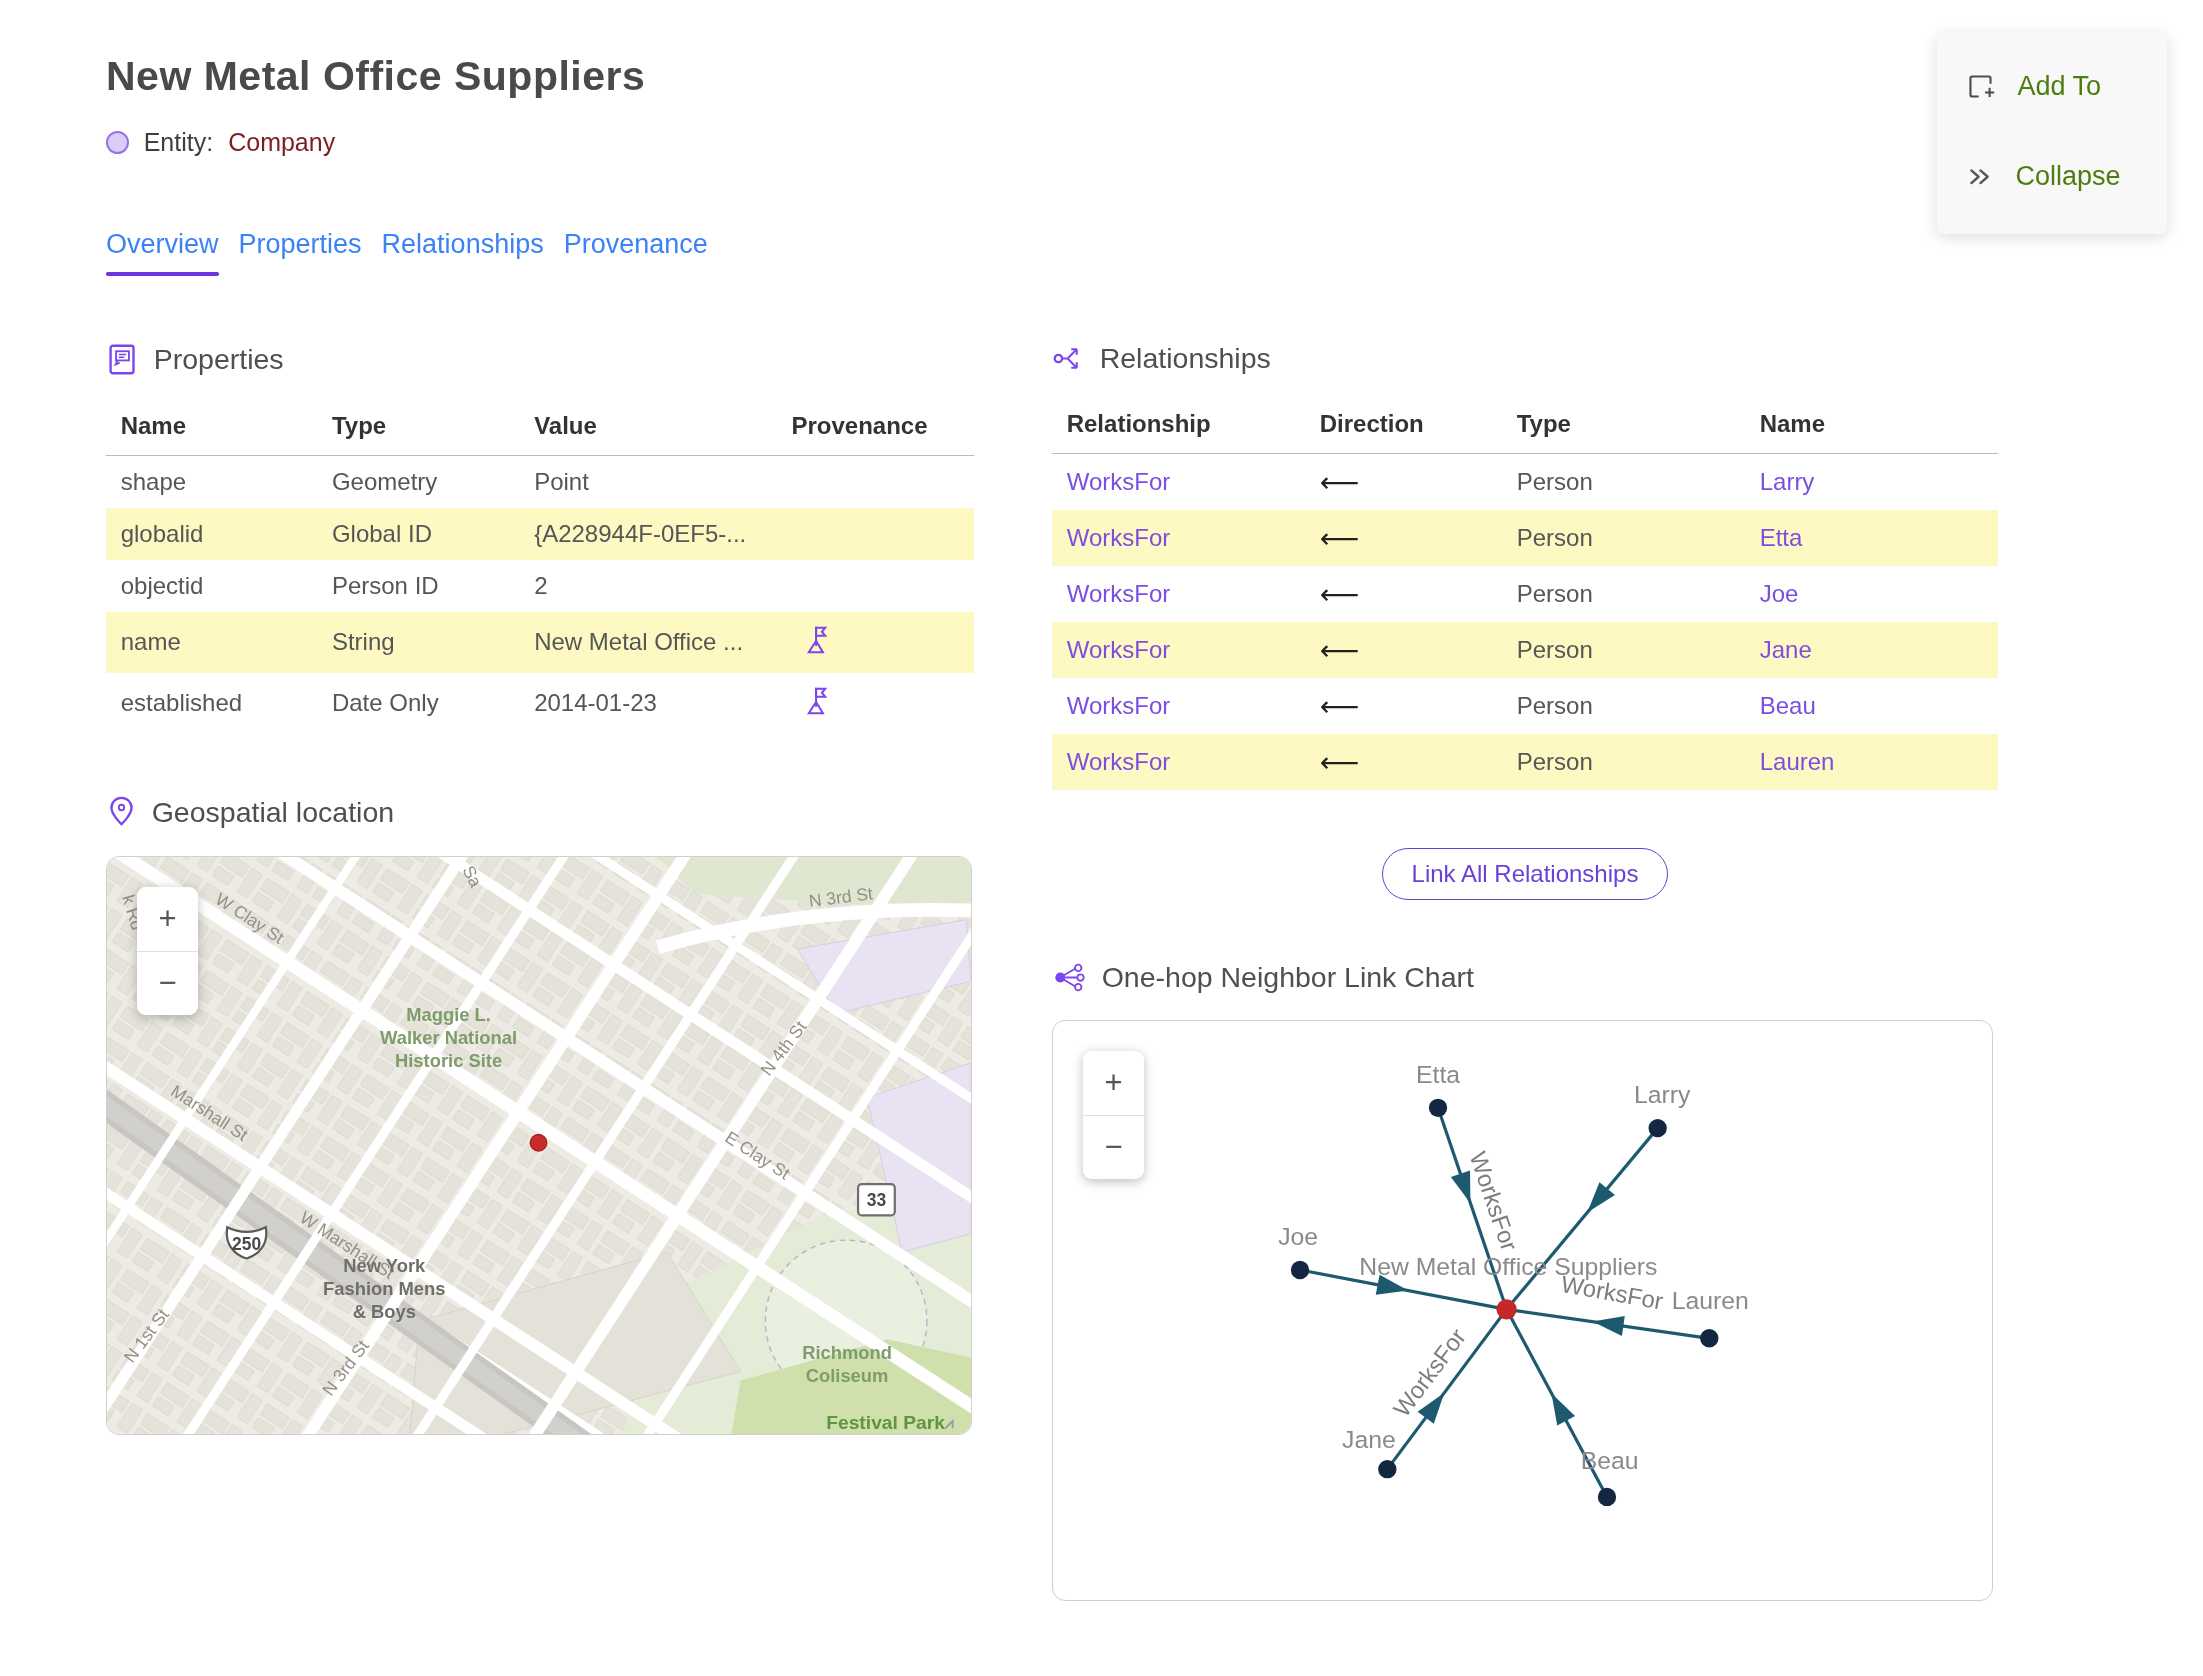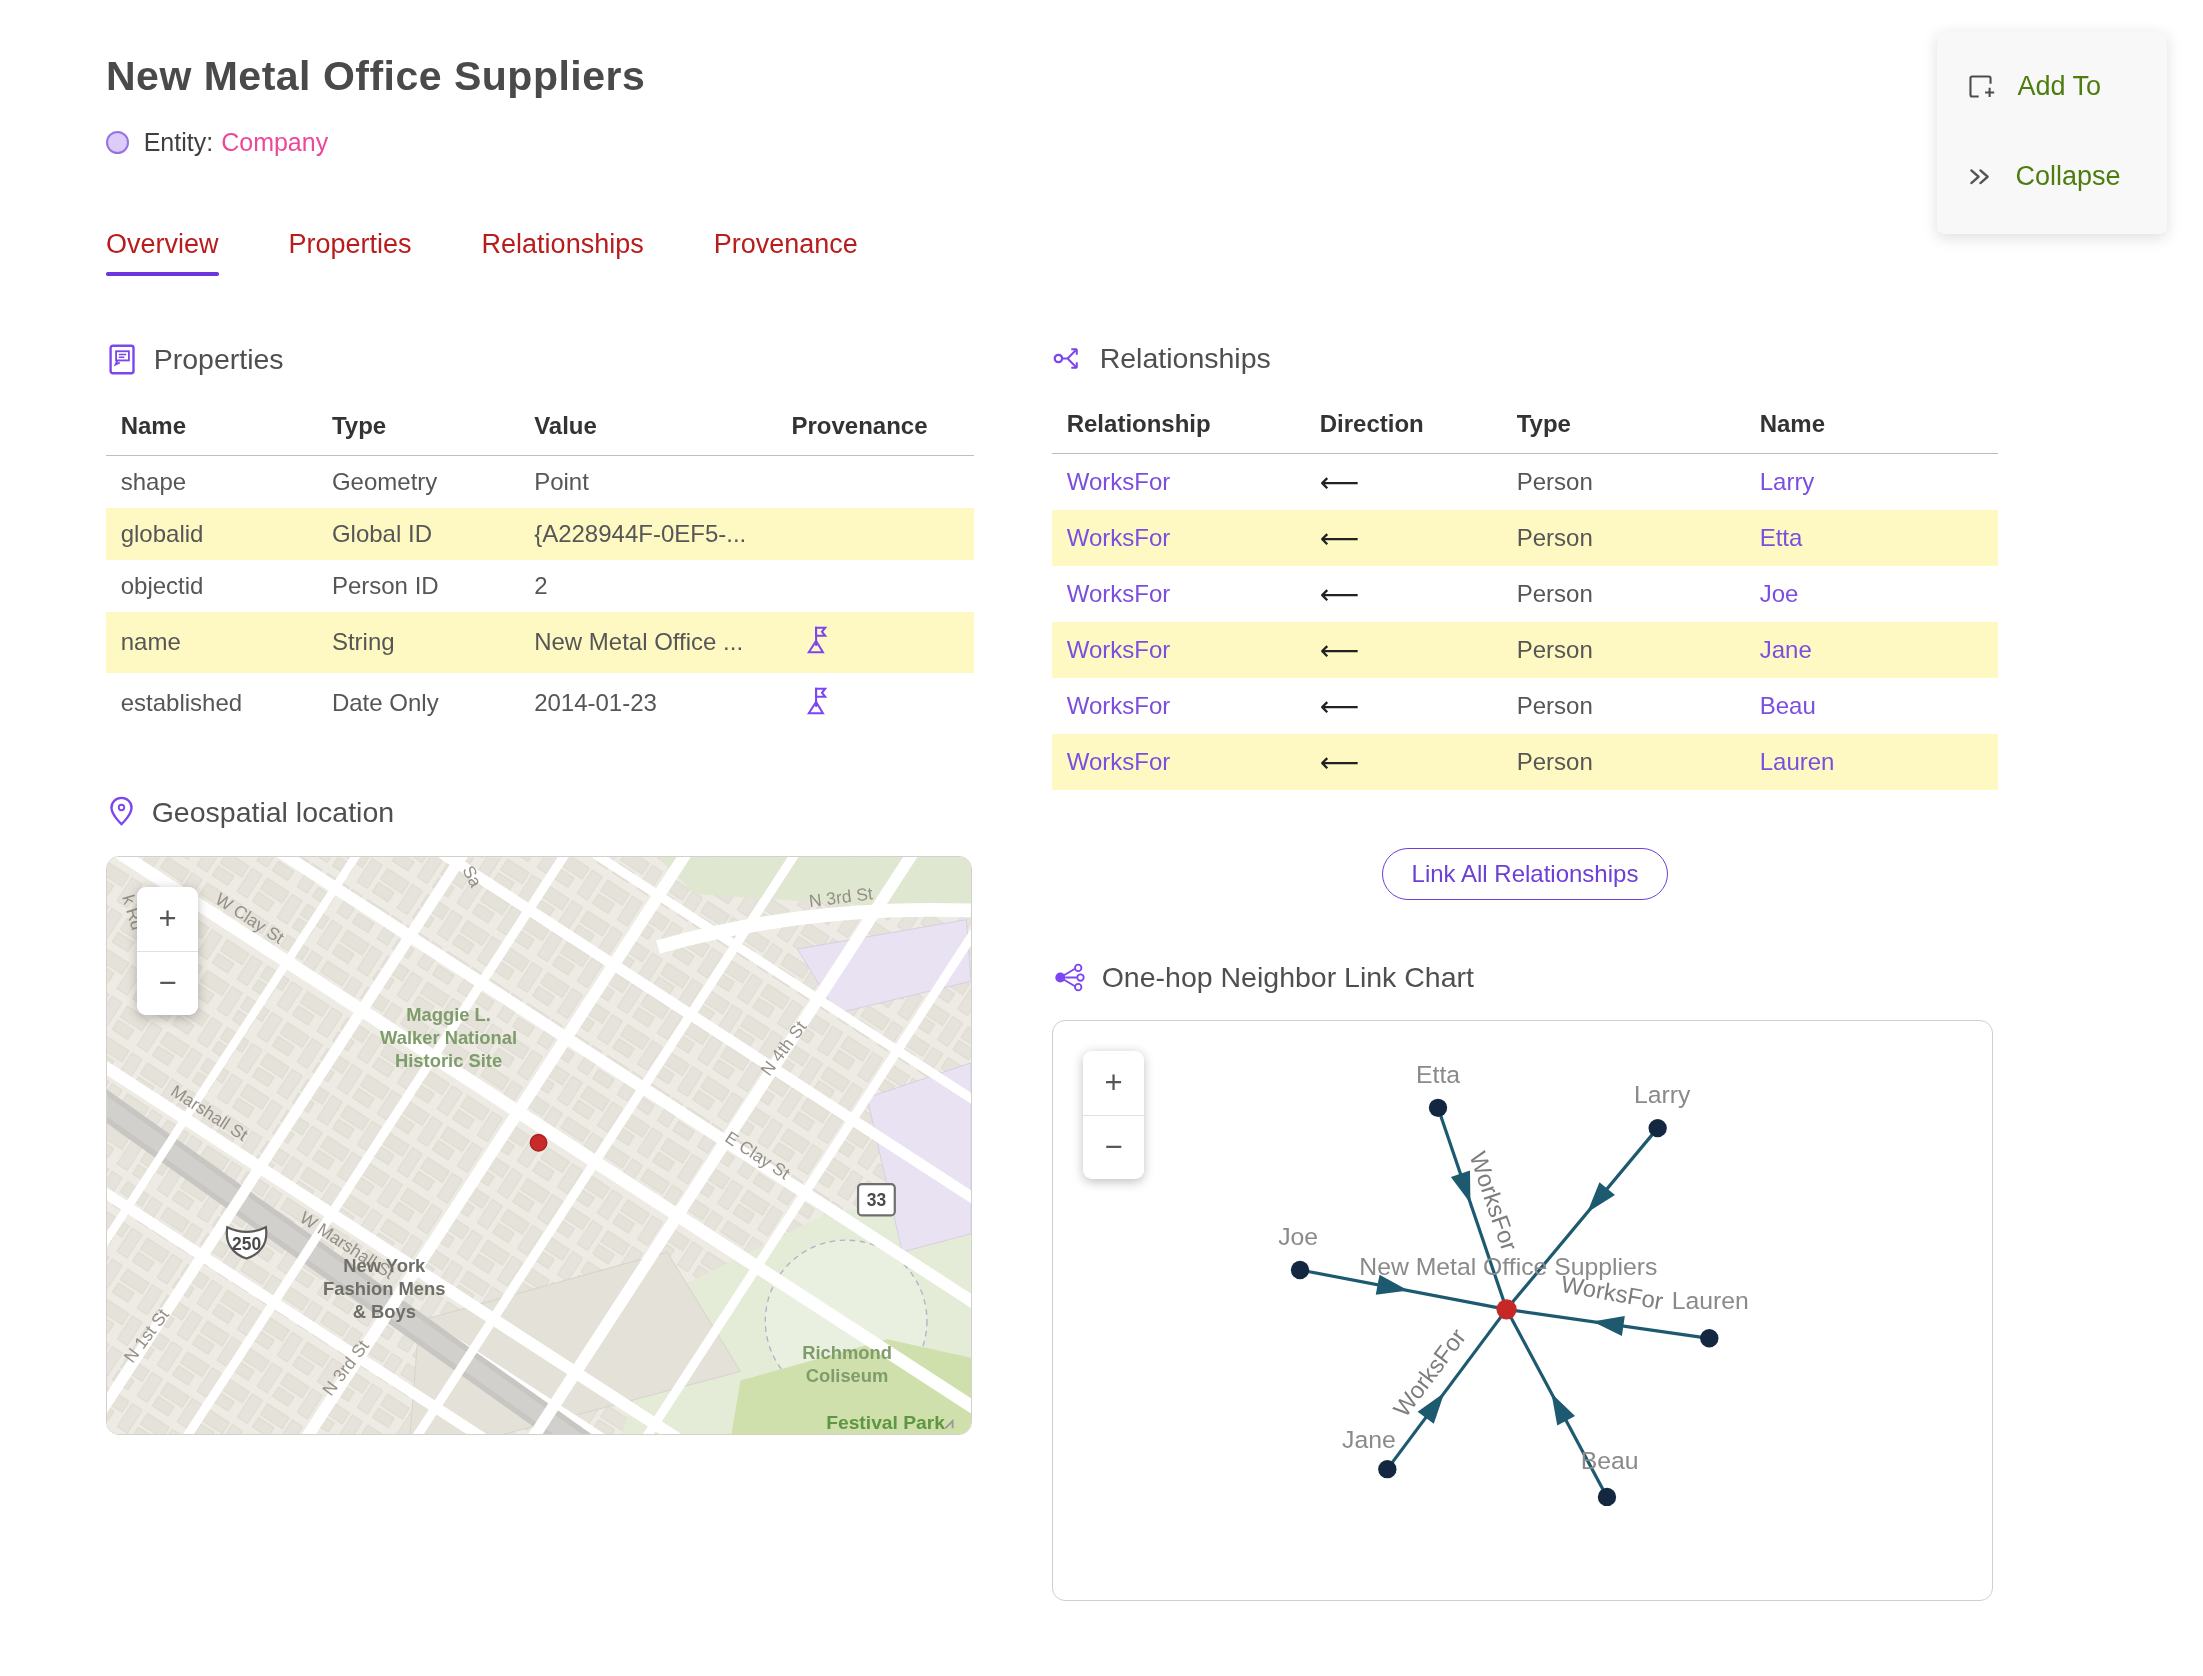--- a/index.html
+++ b/index.html
@@ -8,23 +8,23 @@
     width:2204px; height:1677px; background:#ffffff; position:relative; overflow:hidden;
     font-family:"Liberation Sans","DejaVu Sans",sans-serif; color:#4f4f4f;
   }
   .page { padding-left:106px; padding-right:207px; }
 
   .title { font-size:41px; font-weight:700; color:#4a4a4a; margin:53px 0 0; letter-spacing:0.5px; }
 
   .entity-row { display:flex; align-items:center; margin-top:27.5px; font-size:25px; }
   .entity-dot { width:23px; height:23px; border-radius:50%; background:#dccdf8; border:2.8px solid #9672ea; margin-right:14.7px; flex:none; }
   .entity-label { font-weight:400; color:#3f3f3f; }
-  .entity-type { color:#ec4899; margin-left:8px; }
-
-  .tabs { display:flex; gap:70px; margin-top:72px; font-size:27px; color:#b91c1c; }
+  .entity-type { color:#7f1d1d; margin-left:15px; }
+
+  .tabs { display:flex; gap:20px; margin-top:72px; font-size:27px; color:#3b82f6; }
   .tab { padding-bottom:16.5px; position:relative; cursor:pointer; }
   .tab.active::after { content:""; position:absolute; left:0; right:0; bottom:0; height:3.7px; background:#6d35dd; border-radius:1.8px; }
 
   .columns { display:flex; gap:78px; margin-top:66px; }
   .col-left  { width:868px;  flex:none; }
   .col-right { width:946px; flex:none; }
 
   .sec-head { display:flex; align-items:center; gap:14.7px; font-size:28.5px; color:#4f4f4f; }
   .sec-head svg { flex:none; }
 

